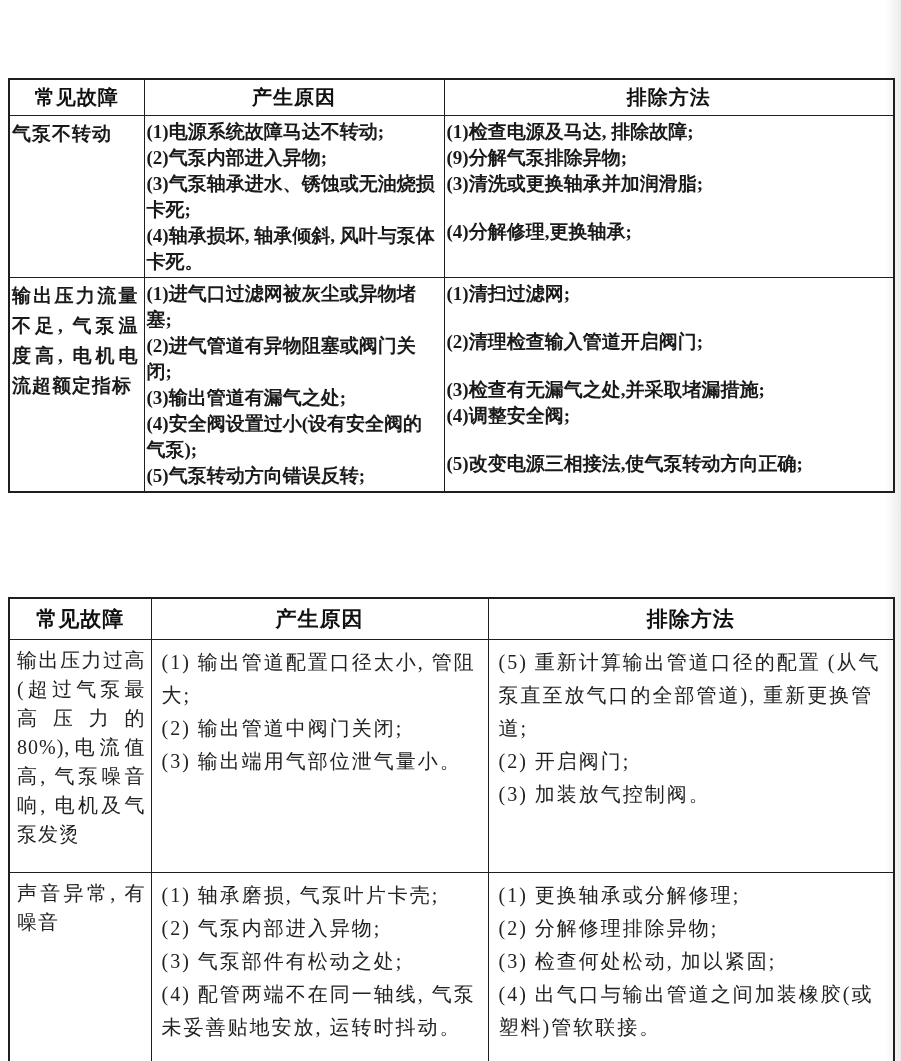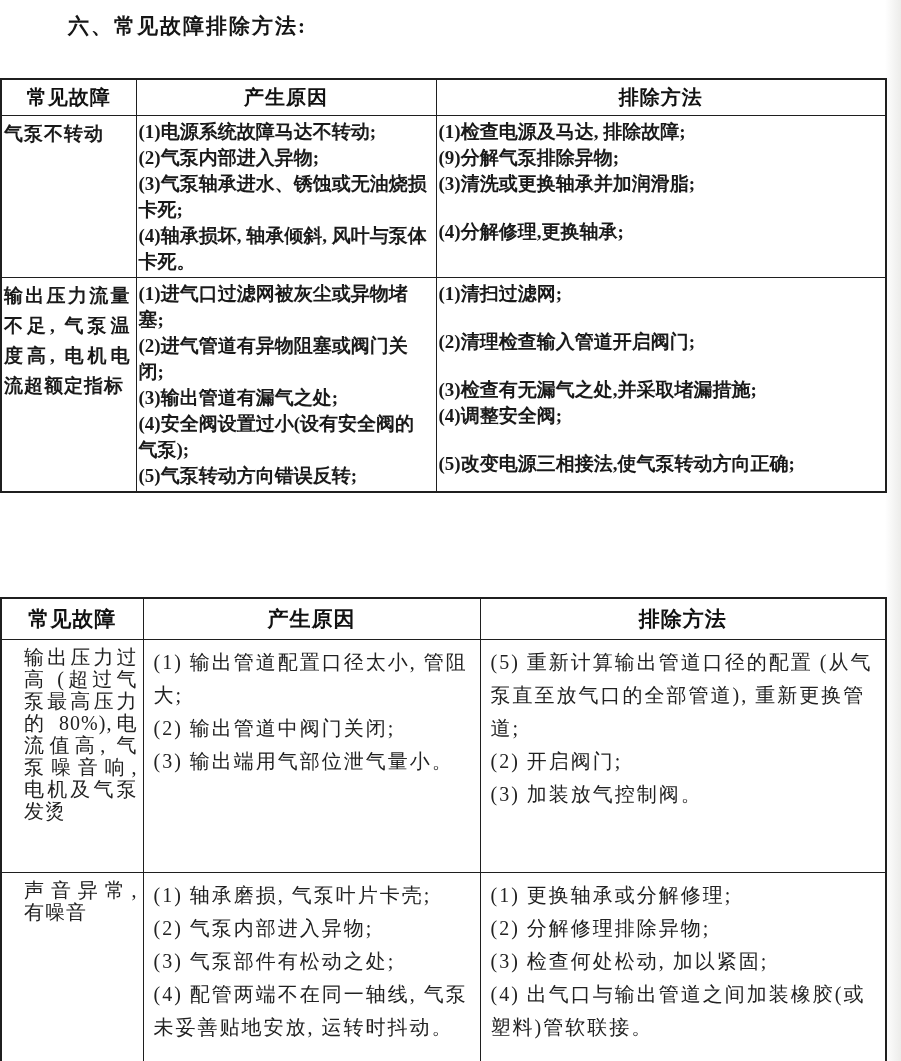--- a/index.html
+++ b/index.html
@@ -14,21 +14,21 @@
   .page {
     position: absolute; inset: 0;
     background: linear-gradient(to right, #ffffff 0px, #ffffff 885px, #ececea 901px);
   }
   .doc-title {
     position: absolute; left: 68px; top: 12px;
     font-size: 21px; font-weight: 600; letter-spacing: 2px;
     color: #161616;
   }
   table {
-    position: absolute; left: 0;
+    position: absolute; left: 8px;
     width: 885px;
     border-collapse: collapse; table-layout: fixed;
     border: 2px solid #1f1f1f;
   }
   th, td {
     border: 1px solid #1f1f1f;
     vertical-align: top;
     overflow: hidden;
   }
   th {
@@ -59,30 +59,29 @@
   #table2 td {
     font-size: 20px; line-height: 33px; font-weight: 400;
     letter-spacing: 2px;
     padding: 6px 8px 4px 10px;
     color: #222;
   }
   #table2 .row1 td { height: 233px; }
   #table2 .row2 td { height: 234px; font-family: Liberation Serif, serif; }
   #table2 td.fault {
     text-align: justify; text-align-last: left;
-    line-height: 22px; letter-spacing: 1px; padding-left: 22px; padding-right: 5px;
+    line-height: 29px; letter-spacing: 1px; padding-left: 7px; padding-right: 5px;
   }
   .line { display: block; }
 </style>
 </head>
 <body>
 
 <div class="page">
 
-  <div class="doc-title">六、常见故障排除方法:</div>
 
   <table id="table1">
     <colgroup>
       <col style="width:135px">
         <col style="width:300px">
         <col style="width:450px">
     </colgroup>
     <tbody>
         <tr>
       <th>常见故障</th>

